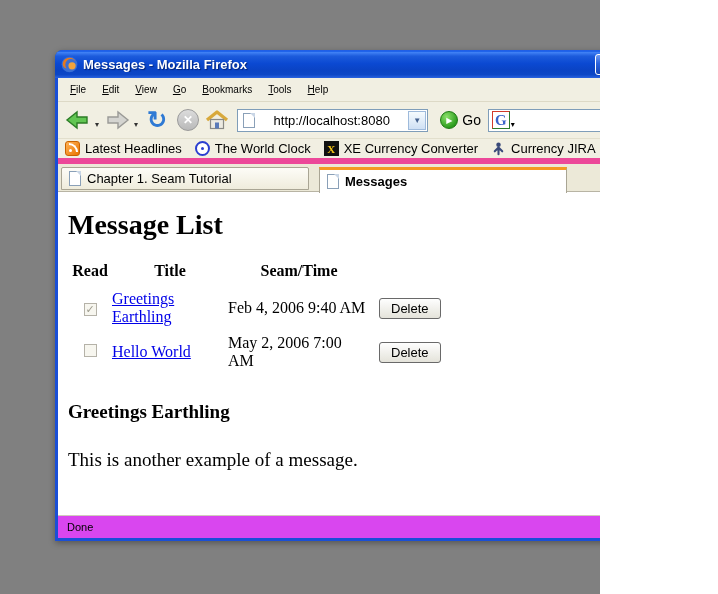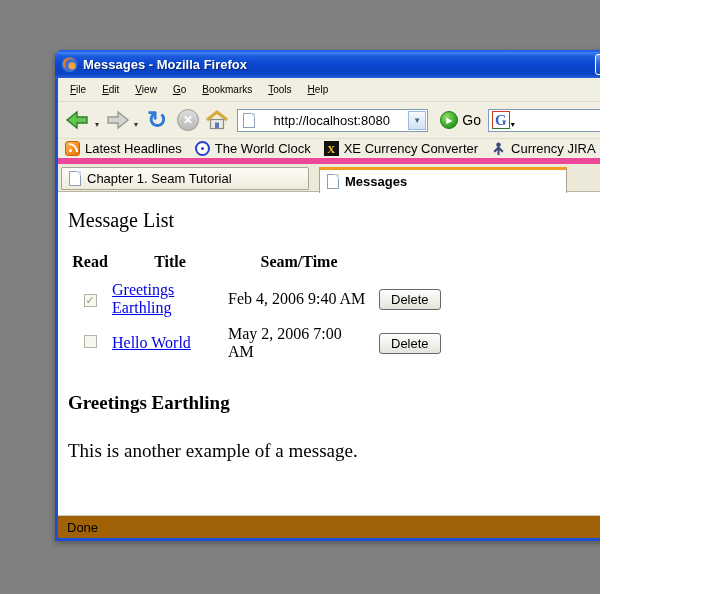--- a/index.html
+++ b/index.html
@@ -125,21 +125,21 @@
   .tabstrip-close {
     margin-left:auto; align-self:center; margin-bottom:5px; width:17px; height:17px;
     background:linear-gradient(#ee8673,#d6452b); border:1px solid #a93a22; border-radius:3px;
     color:#fff; font-size:10px; font-weight:bold; display:flex; align-items:center; justify-content:center;
   }
   
   .content {
     flex:1; background:#fff; padding:4px 10px; font-family:"Liberation Serif",serif;
     color:#000; overflow:hidden;
   }
-  .page-heading { font-size:20px; font-weight:normal; margin:13px 0 21px; }
+  .page-heading { font-size:28px; font-weight:bold; margin:13px 0 21px; }
   table.msg-table { border-collapse:collapse; font-size:16px; }
   .msg-table th { font-weight:bold; text-align:center; padding:0 0 6px; font-size:16px; }
   .msg-table th.col-read { width:44px; }
   .msg-table th.col-title { width:116px; }
   .msg-table th.col-dt { width:142px; }
   .msg-table td { padding:4px 0; vertical-align:middle; }
   .msg-table td.cell-read { text-align:center; }
   .checkbox {
     width:13px; height:13px; border:1px solid #b5b2a8; background:#f7f6ef;
     display:inline-flex; align-items:center; justify-content:center; font-size:11px; color:#9c9a8c;
@@ -148,22 +148,22 @@
   a.msg-link { color:#0000e8; text-decoration:underline; }
   .delete-btn {
     font-family:"Liberation Sans",sans-serif; font-size:13px; color:#000;
     padding:2px 11px; background:linear-gradient(#fefefe,#e4e3da);
     border:1px solid #696969; border-radius:3px; margin-left:9px;
   }
   .msg-title { font-size:19px; font-weight:bold; margin:27px 0 0; }
   .msg-body { font-size:19px; margin:26px 0 0; }
   
   .statusbar {
-    height:23px; flex:0 0 23px; background:#a16207; border-top:1px solid #cfccbc;
-    display:flex; align-items:center; padding-left:9px; font-size:13px;
+    height:23px; flex:0 0 23px; background:#d946ef; border-top:1px solid #cfccbc;
+    display:flex; align-items:center; padding-left:9px; font-size:11px;
   }
   .status-sep { margin-left:auto; width:1px; height:17px; background:#fff; border-left:1px solid #c9c6b4; }
   .resize-grip { width:16px; height:16px; position:relative; }
   .resize-grip::after {
     content:""; position:absolute; right:3px; bottom:3px; width:2px; height:2px; background:#aaa79a;
     box-shadow:-4px 0 #aaa79a, 0 -4px #aaa79a, -8px 0 #aaa79a, -4px -4px #aaa79a, 0 -8px #aaa79a;
   }
 </style>
 </head>
 <body>

